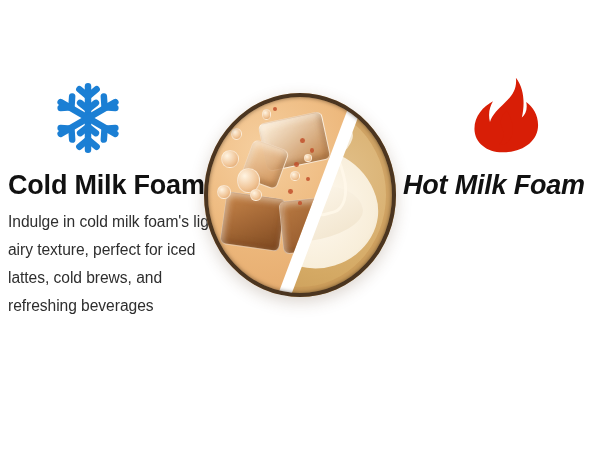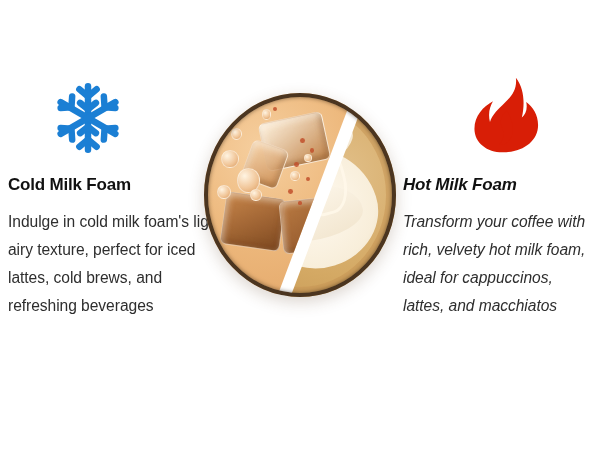--- a/index.html
+++ b/index.html
@@ -23,21 +23,21 @@
   #snowflake-icon-wrap { left: 52px; top: 82px; width: 72px; height: 72px; }
   #flame-icon-wrap { left: 470px; top: 76px; width: 74px; height: 78px; }
   .icon-wrap svg { display: block; width: 100%; height: 100%; }
 
   
   .column { position: absolute; }
   #cold-column { left: 8px; top: 172px; width: 222px; }
   #hot-column  { left: 403px; top: 172px; width: 190px; font-style: italic; }
 
   .panel-title {
-    font-size: 17px;
+    font-size: 27px;
     font-weight: bold;
     color: #111111;
     letter-spacing: -0.2px;
     line-height: 26px;
     white-space: nowrap;
   }
   .panel-desc {
     margin-top: 10px;
     font-size: 15.6px;
     font-weight: normal;
@@ -274,16 +274,15 @@
     <div id="cup-rim"></div>
   </div>
 
   <div class="column" id="cold-column">
     <div class="panel-title">Cold Milk Foam</div>
     <div class="panel-desc">Indulge in cold milk foam's light, airy texture, perfect for iced lattes, cold brews, and refreshing beverages</div>
   </div>
 
   <div class="column" id="hot-column">
     <div class="panel-title">Hot Milk Foam</div>
-    <div class="panel-desc">Transform your coffee with rich, velvety hot milk foam, ideal for cappuccinos, lattes, and macchiatos</div>
   </div>
 
 </div>
 
 </body></html>

